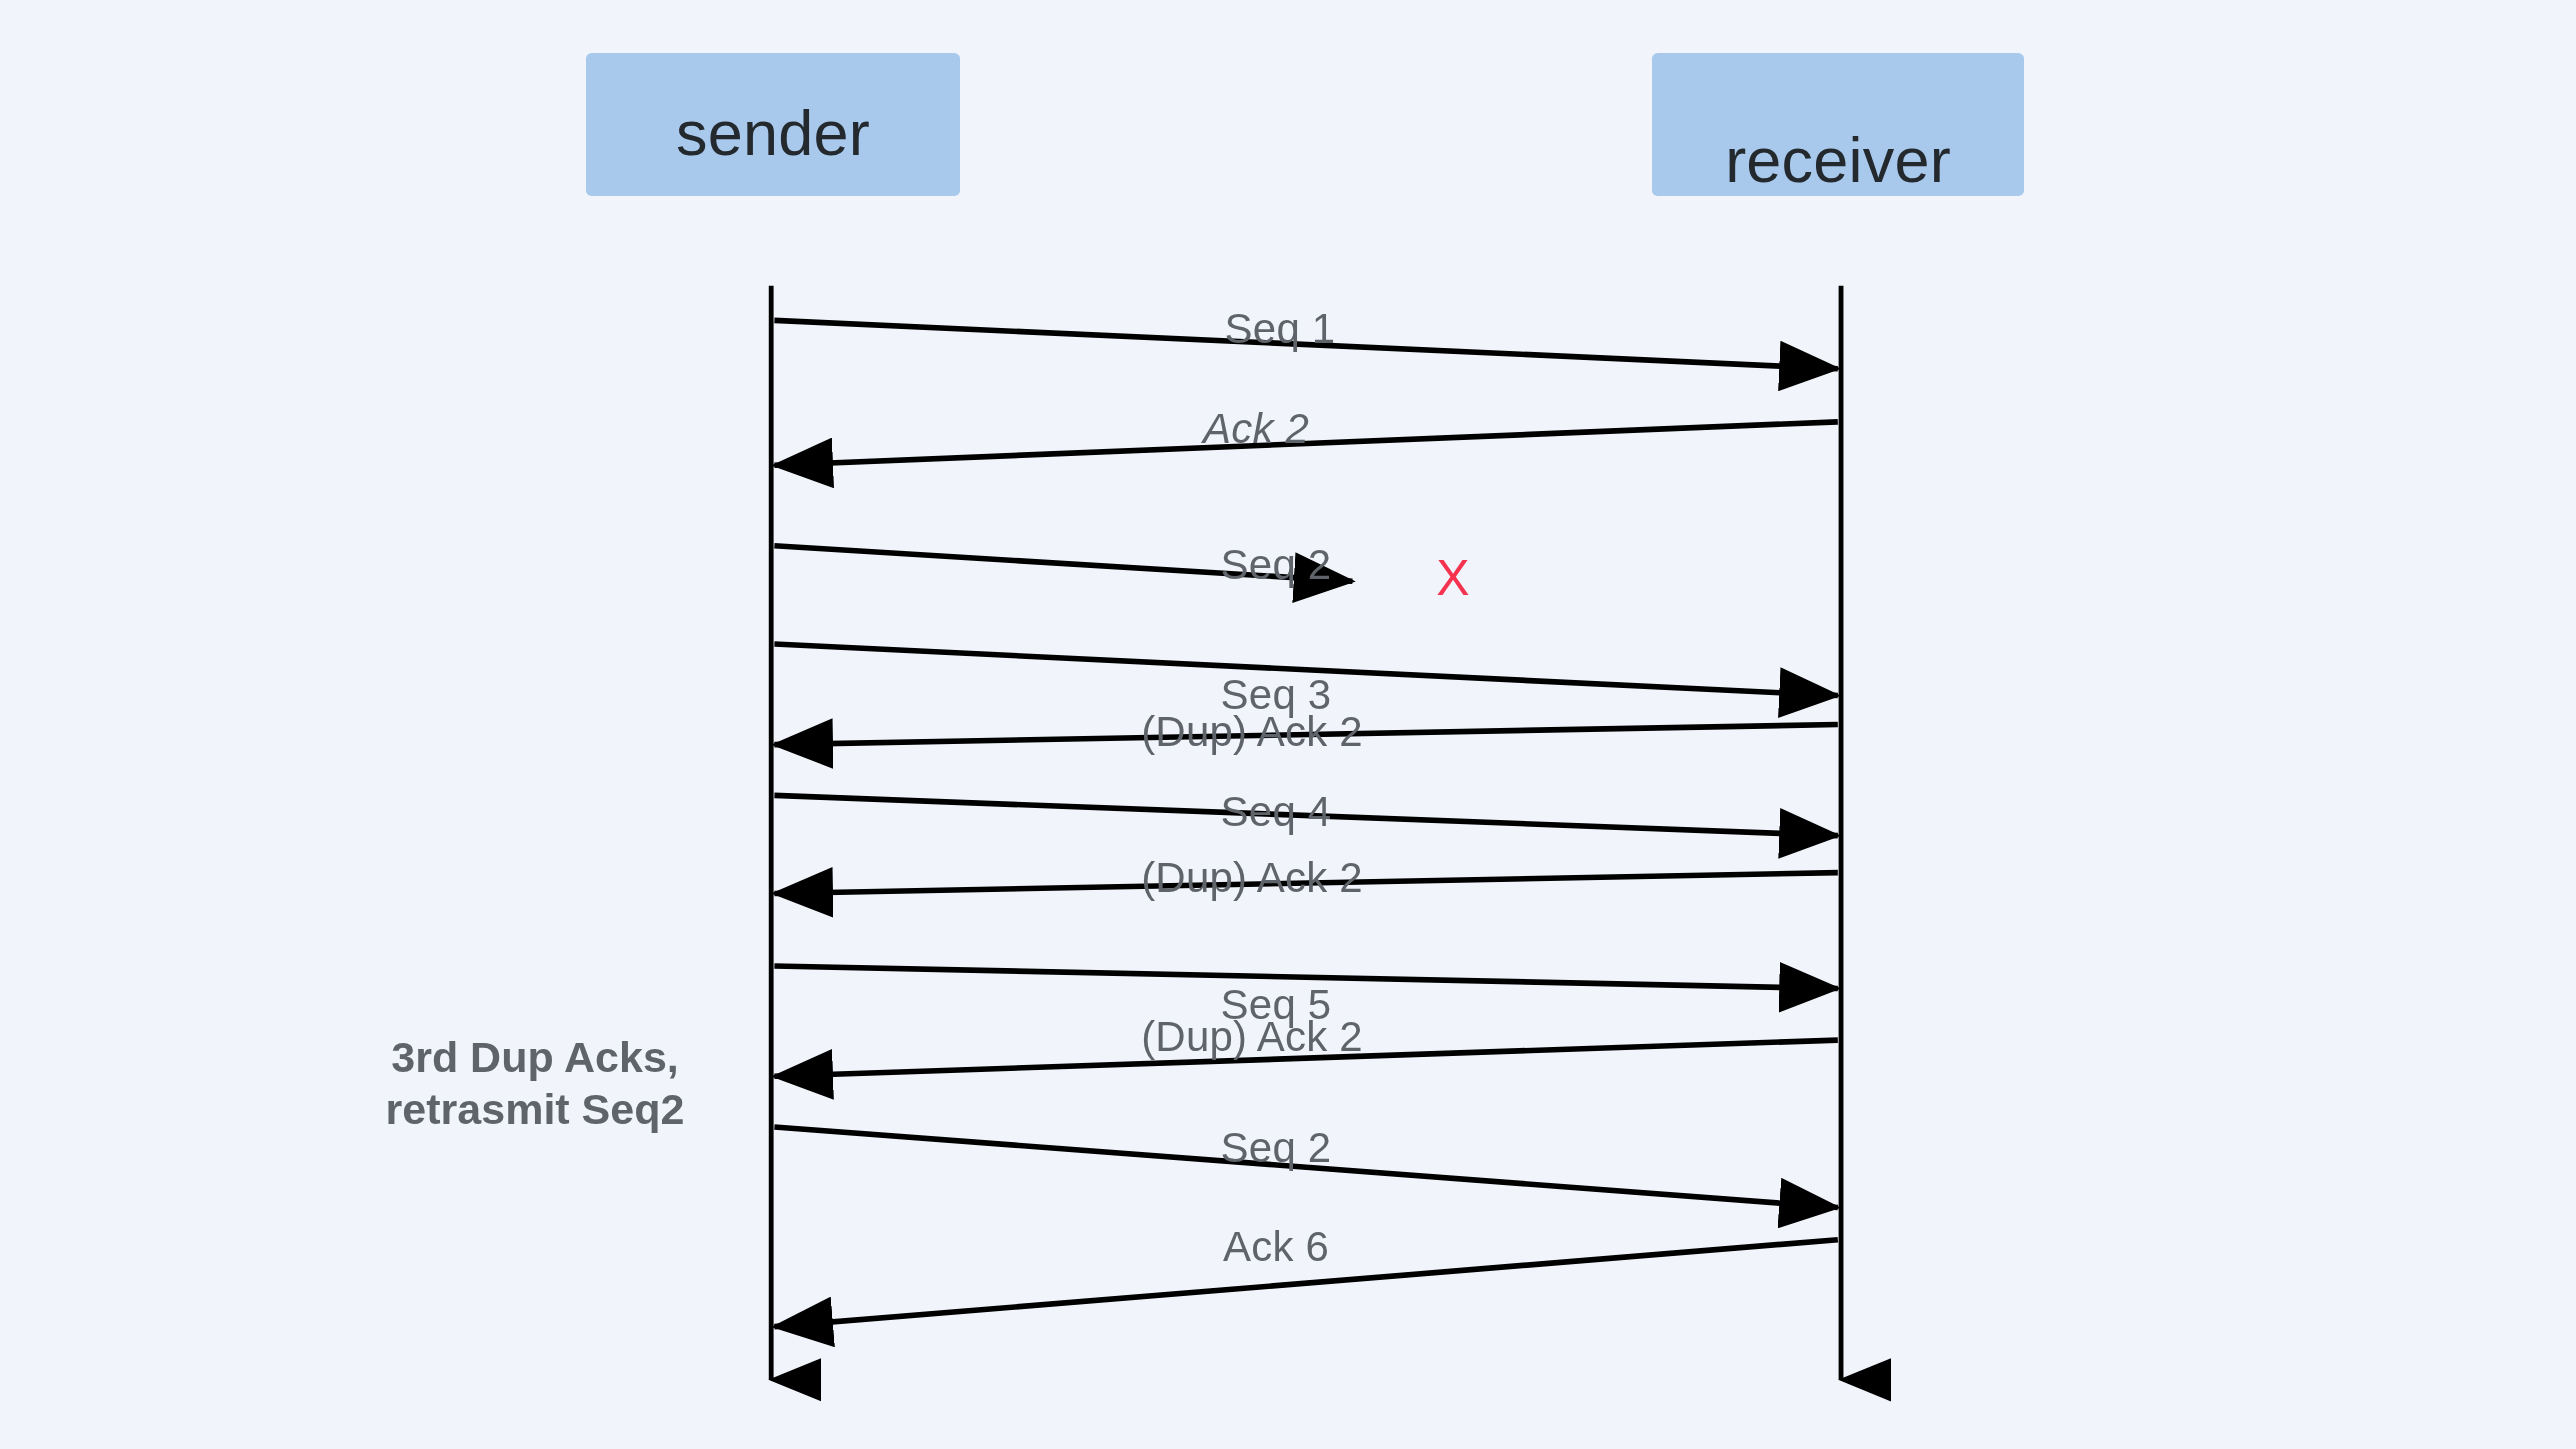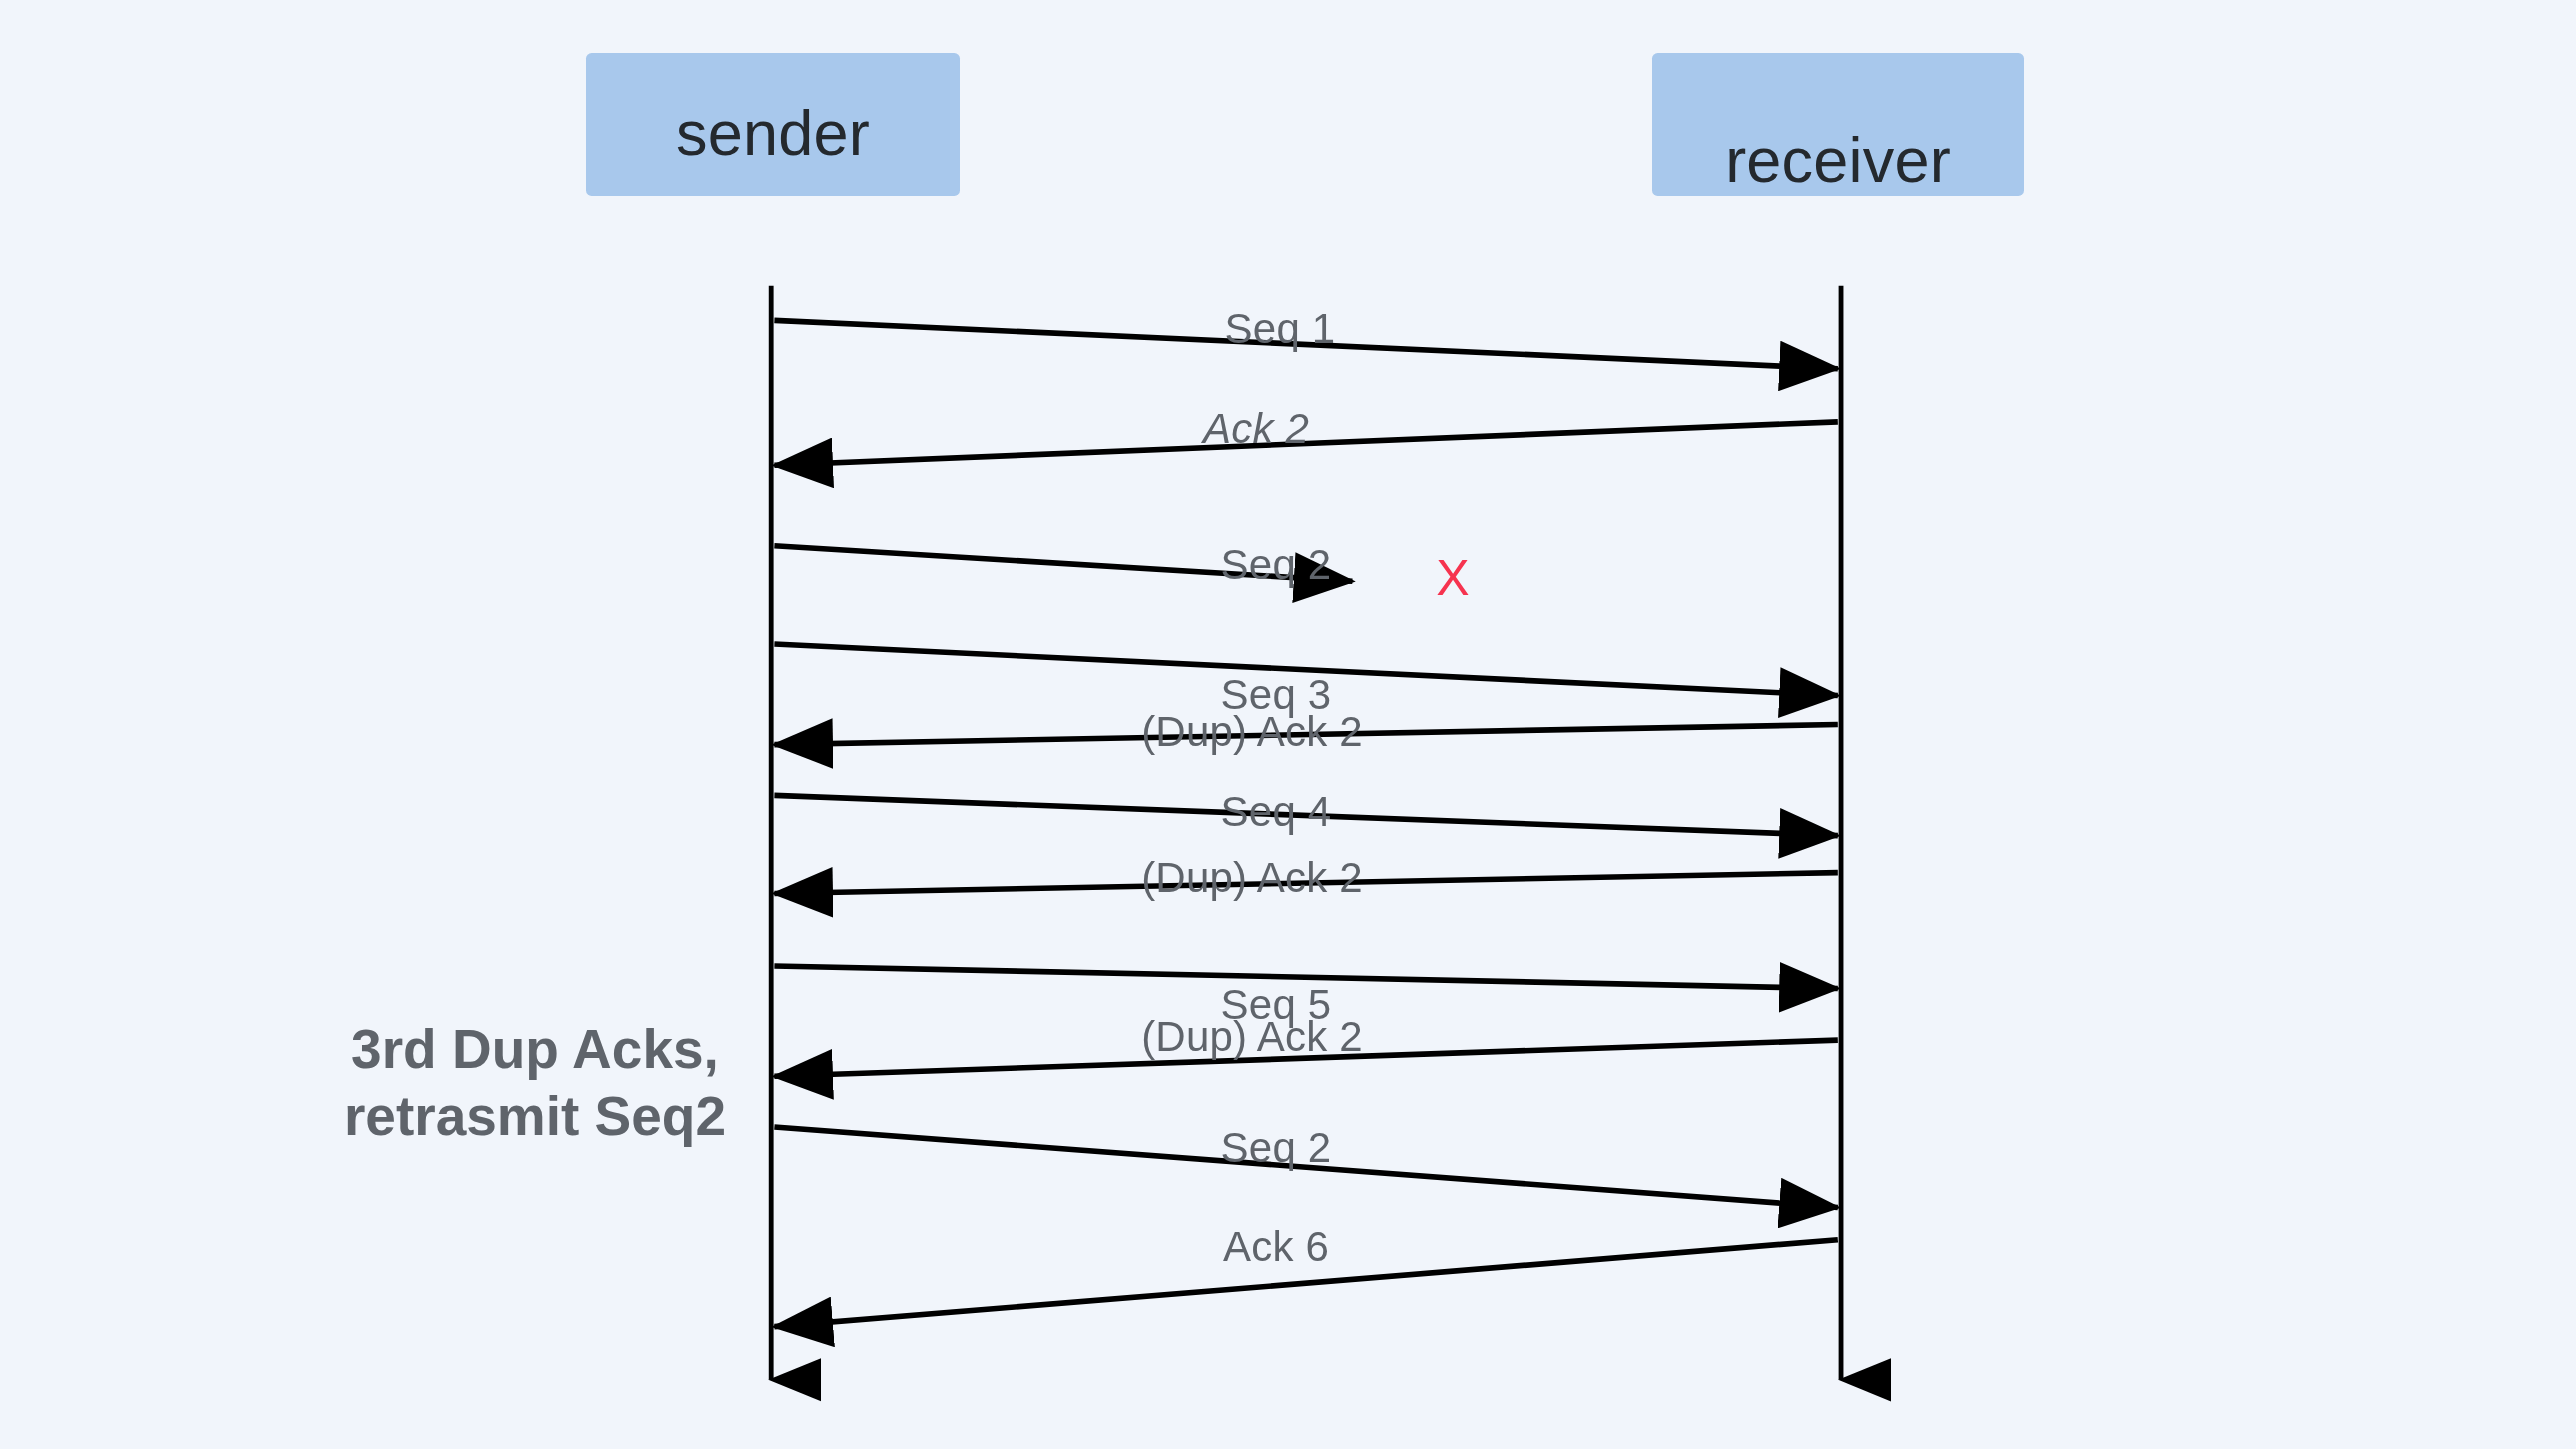--- a/index.html
+++ b/index.html
@@ -49,21 +49,21 @@
     font-size: 42px;
     color: #5f646b;
     white-space: nowrap;
     transform: translate(-50%, -100%);
     letter-spacing: 0.2px;
     margin-top: 31px;
   }
   .note-text {
     position: absolute;
     font-family: "Liberation Sans", sans-serif;
-    font-size: 55px;
+    font-size: 43px;
     font-weight: bold;
     color: #5f646b;
     text-align: center;
     line-height: 1.22;
     transform: translate(-50%, -50%);
     white-space: pre-line;
   }
   .drop-x {
     position: absolute;
     font-family: "Liberation Sans", sans-serif;

